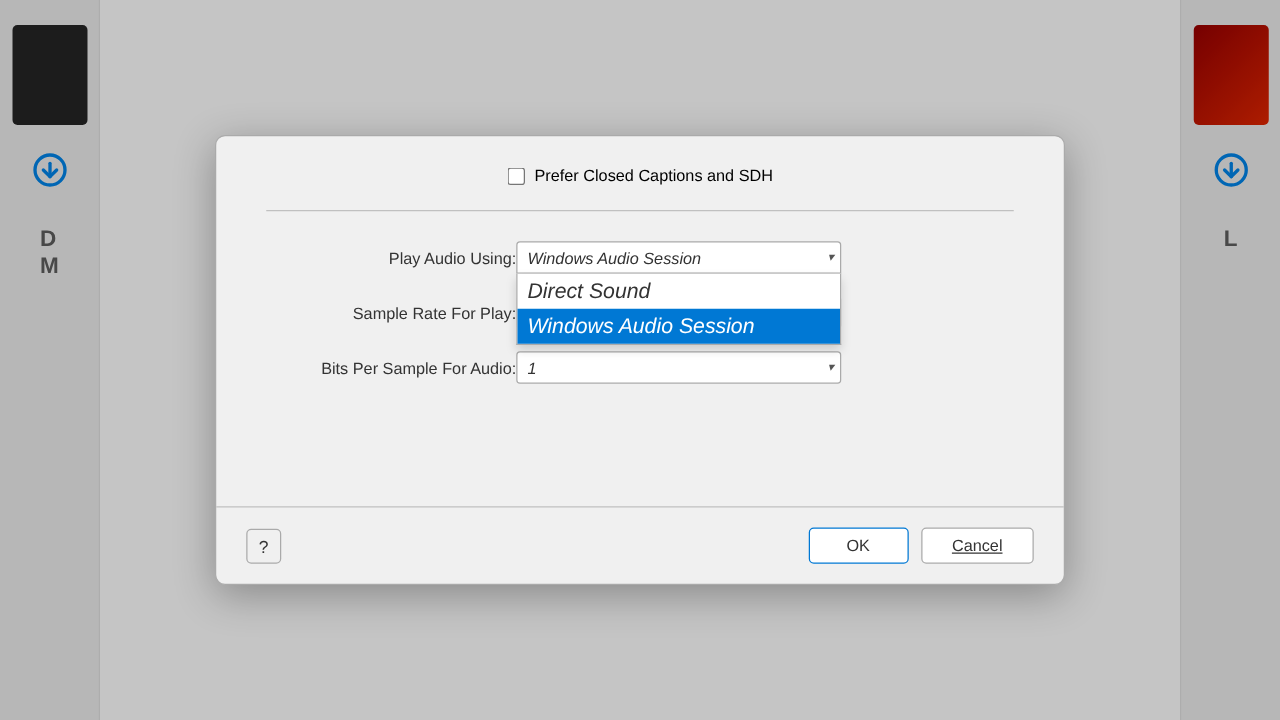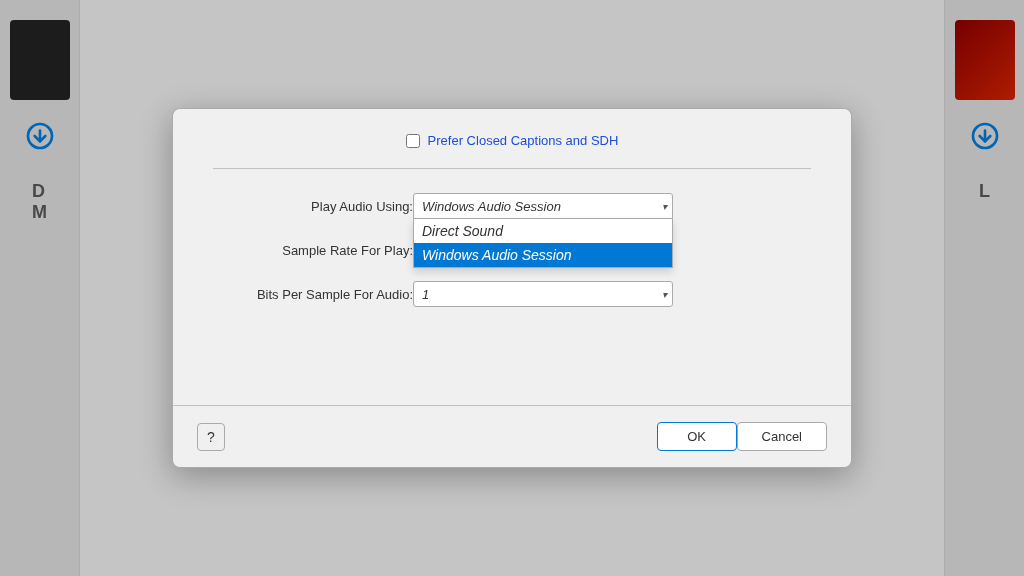--- a/index.html
+++ b/index.html
@@ -106,21 +106,21 @@
     }
 
     .top-section input[type="checkbox"] {
       width: 14px;
       height: 14px;
       cursor: pointer;
     }
 
     .top-section label {
       font-size: 13px;
-      color: #1d4ed8;
+      color: #000000;
     }
 
     
     .form-section {
       padding-top: 24px;
     }
 
     .form-row {
       display: flex;
       align-items: center;
@@ -181,21 +181,21 @@
       width: 100%;
       background: white;
       border: 1px solid #aaa;
       border-top: none;
       z-index: 100;
       box-shadow: 0 4px 8px rgba(0,0,0,0.15);
     }
 
     .dropdown-item {
       padding: 4px 8px;
-      font-size: 14px;
+      font-size: 17px;
       cursor: pointer;
       color: #333;
     }
 
     .dropdown-item.selected {
       background: #0078d4;
       color: white;
     }
 
     
@@ -217,21 +217,21 @@
       cursor: pointer;
       font-size: 14px;
       display: flex;
       align-items: center;
       justify-content: center;
       color: #333;
     }
 
     .footer-buttons {
       display: flex;
-      gap: 0;
+      gap: 10px;
       justify-content: center;
     }
 
     .btn {
       padding: 6px 24px;
       font-size: 13px;
       border-radius: 4px;
       cursor: pointer;
       min-width: 80px;
     }
@@ -240,20 +240,21 @@
       background: white;
       border: 1.5px solid #0078d4;
       color: #333;
       font-weight: 500;
     }
 
     .btn-cancel {
       background: white;
       border: 1.5px solid #aaa;
       color: #333;
+      text-decoration: underline;
     }
 
     .bg-text-stub {
       font-size: 18px;
       font-weight: bold;
       color: #555;
       margin-top: 4px;
     }
   </style>
 </head>

